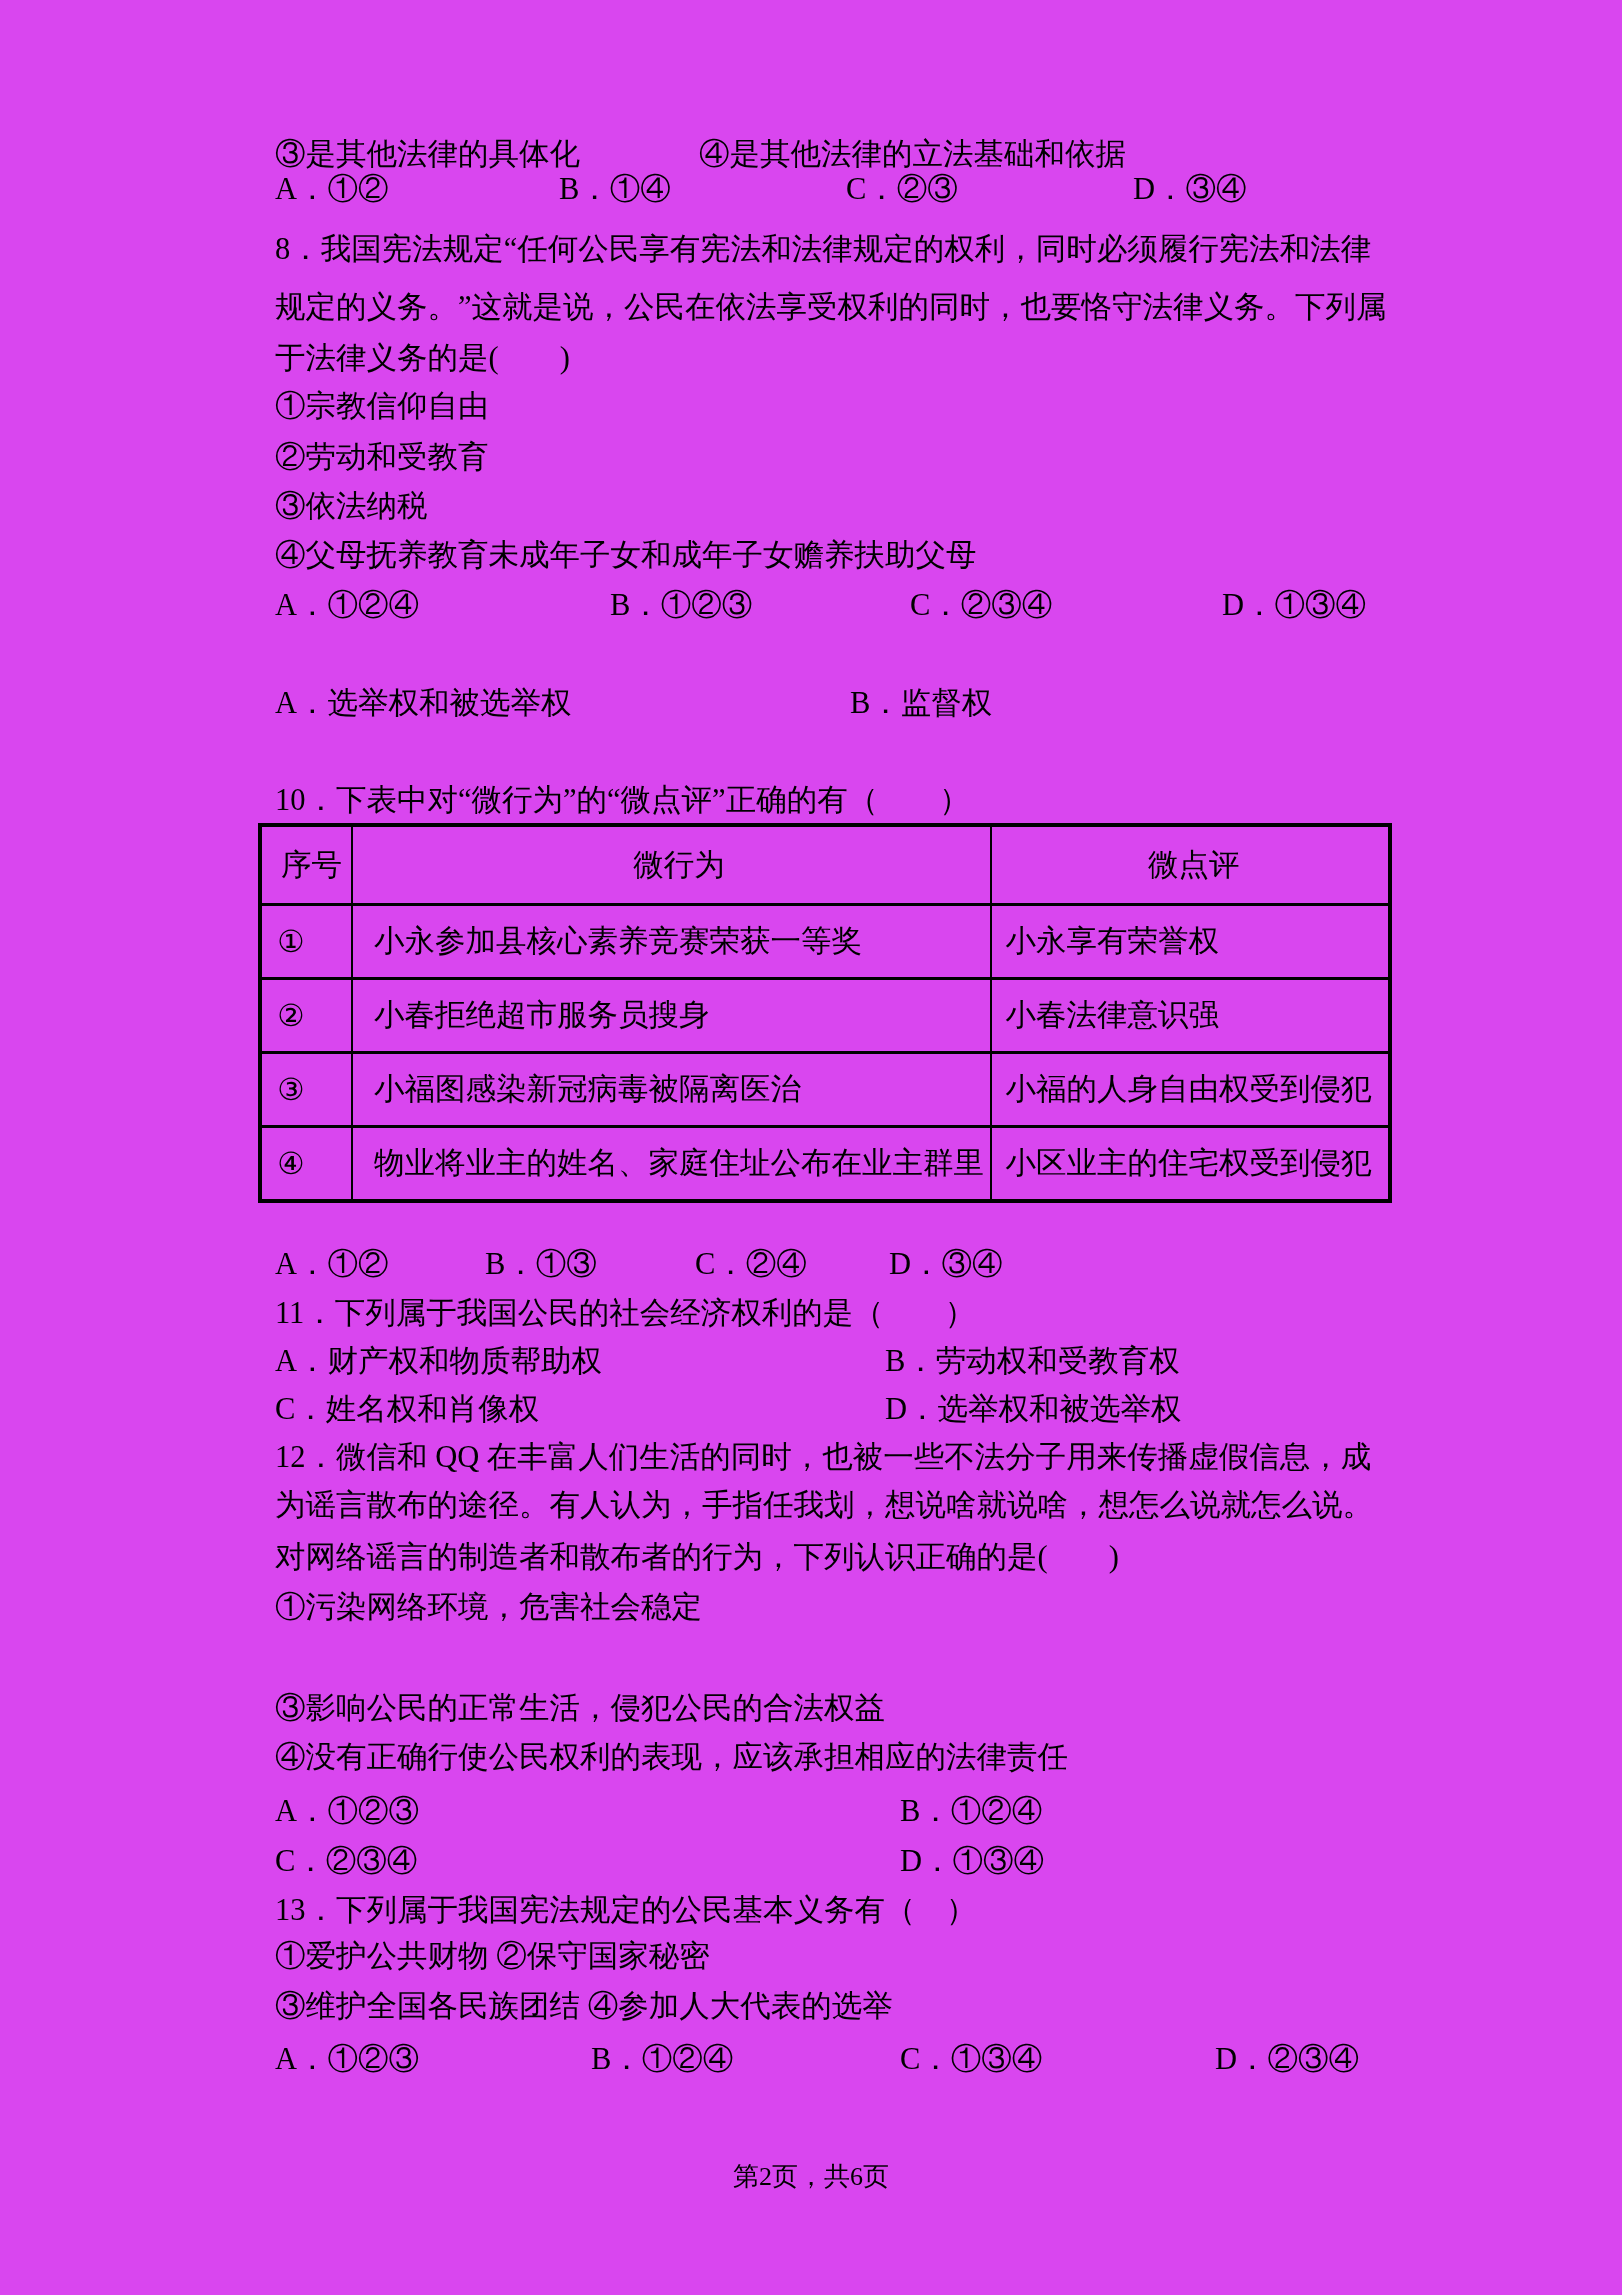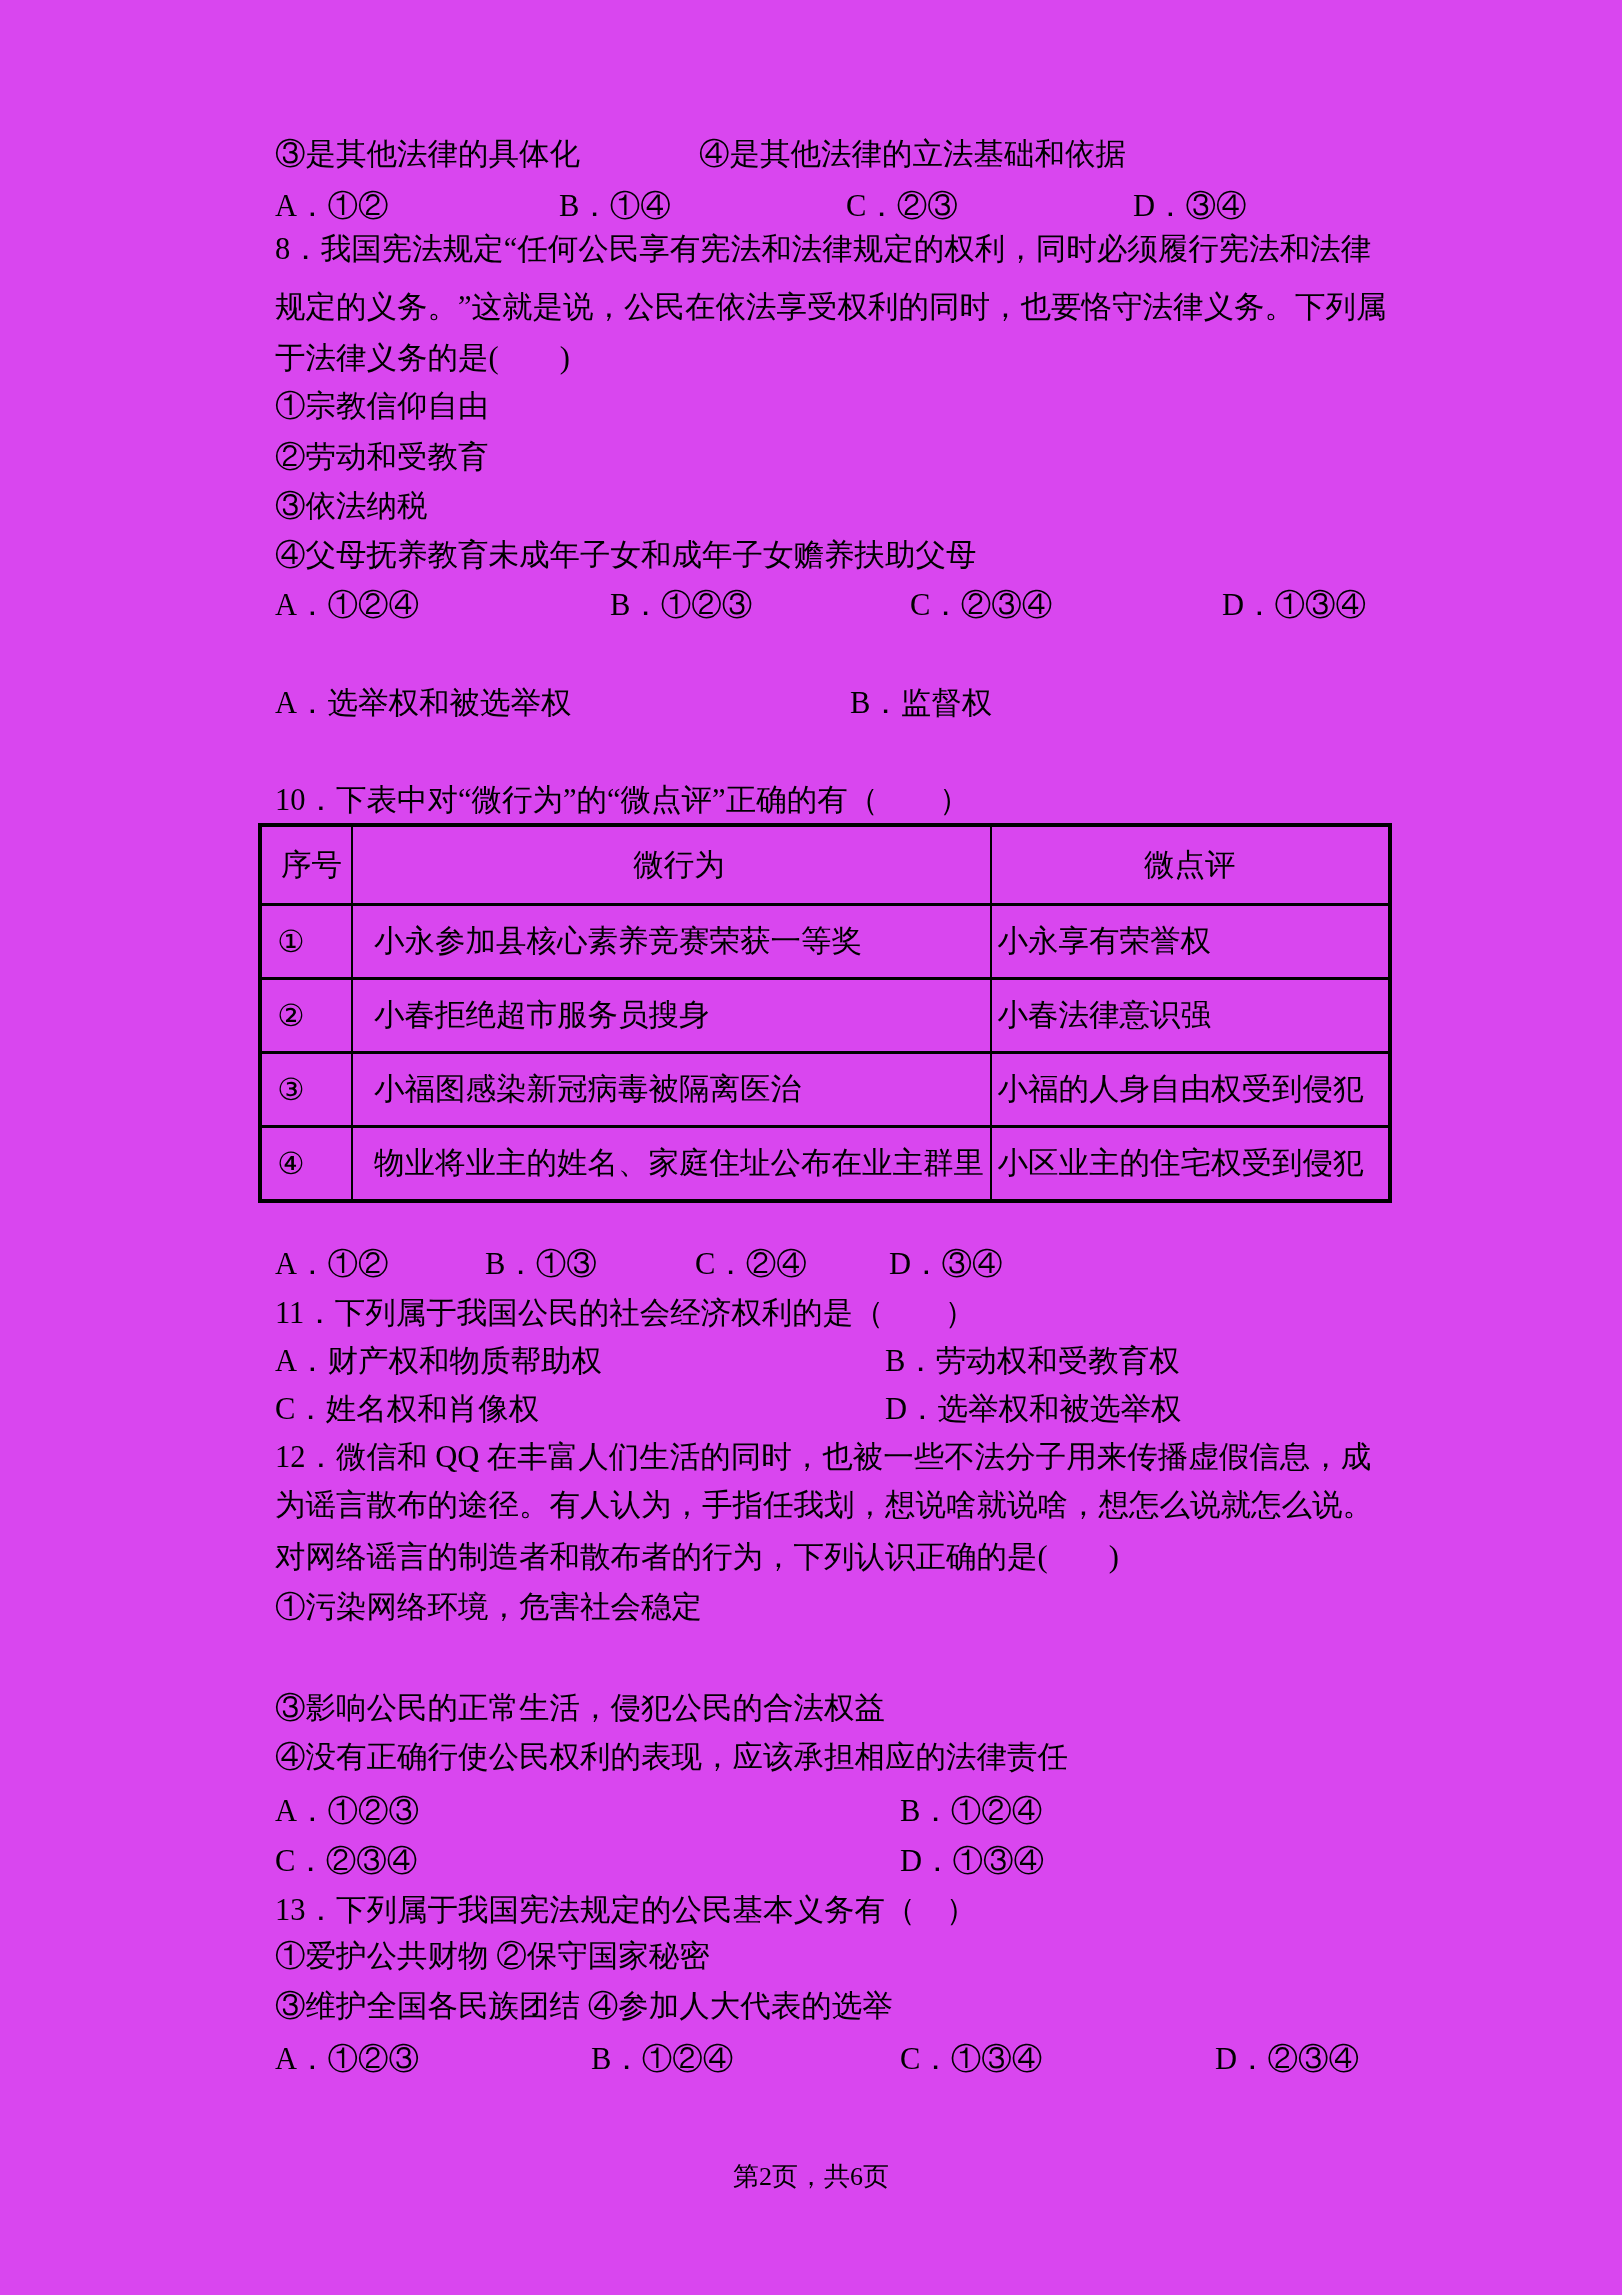--- a/index.html
+++ b/index.html
@@ -49,41 +49,41 @@
     border-bottom:3.8px solid #000;
     border-left:2.2px solid #000;
     border-right:2.2px solid #000;
     font-size:30.5px;
     vertical-align:middle;
     padding:0 5.5px 0 21px;
     white-space:pre;
     overflow:hidden;
   }
   table.qtable td.c1{padding-left:15.3px;}
-  table.qtable td.c3{padding-left:6px;}
+  table.qtable td.c3{padding-left:14px;}
   table.qtable tr.hrow td{height:76px;text-align:center;}
   table.qtable tr.drow td{height:71px;}
   .footer{
     position:absolute;
     top:2160px;
     left:0;
     width:1622px;
     text-align:center;
     font-size:26px;
     line-height:33px;
   }
 </style>
 </head>
 <body>
 
 <div class="page">
 
   <div class="line" style="top:129px"><span class="iw">③是其他法律的具体化</span><span>④是其他法律的立法基础和依据</span></div>
 
-  <div class="line opts q7o" style="top:181px"><span>A．①②</span><span>B．①④</span><span>C．②③</span><span>D．③④</span></div>
+  <div class="line opts q7o" style="top:164px"><span>A．①②</span><span>B．①④</span><span>C．②③</span><span>D．③④</span></div>
 
   <div class="line" style="top:224px">8．我国宪法规定“任何公民享有宪法和法律规定的权利，同时必须履行宪法和法律</div>
   <div class="line" style="top:282px">规定的义务。”这就是说，公民在依法享受权利的同时，也要恪守法律义务。下列属</div>
   <div class="line" style="top:333px">于法律义务的是(　　)</div>
 
   <div class="line" style="top:381px">①宗教信仰自由</div>
   <div class="line" style="top:432px">②劳动和受教育</div>
   <div class="line" style="top:481px">③依法纳税</div>
   <div class="line" style="top:530px">④父母抚养教育未成年子女和成年子女赡养扶助父母</div>
 

